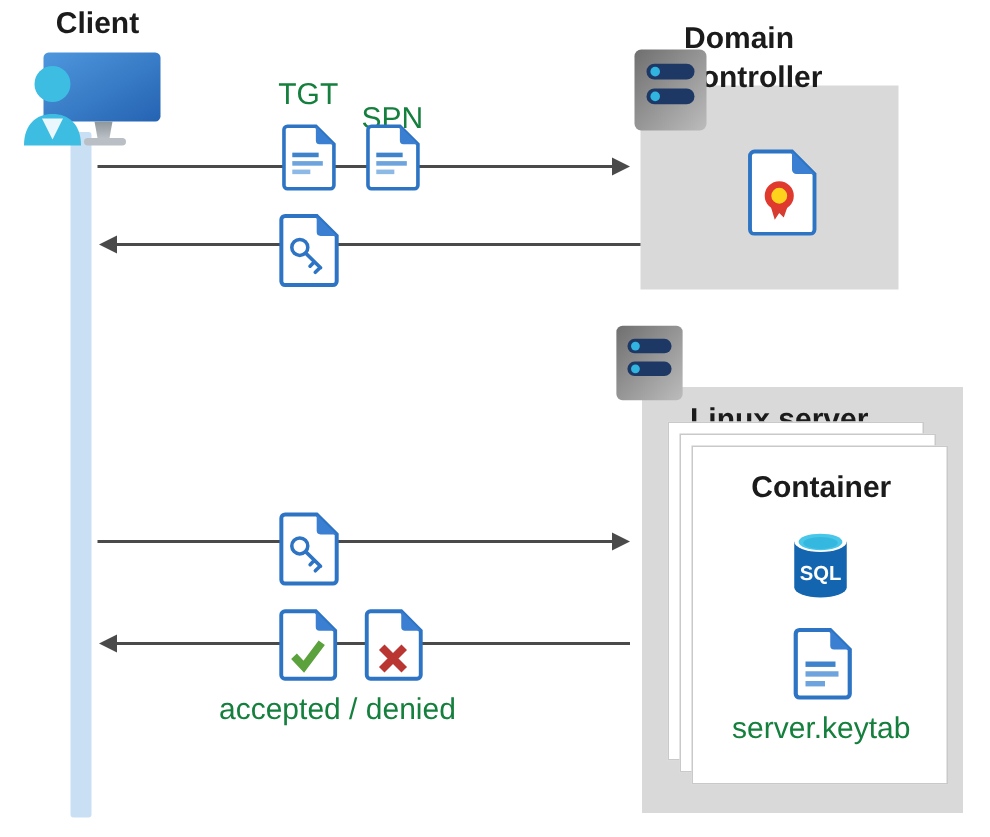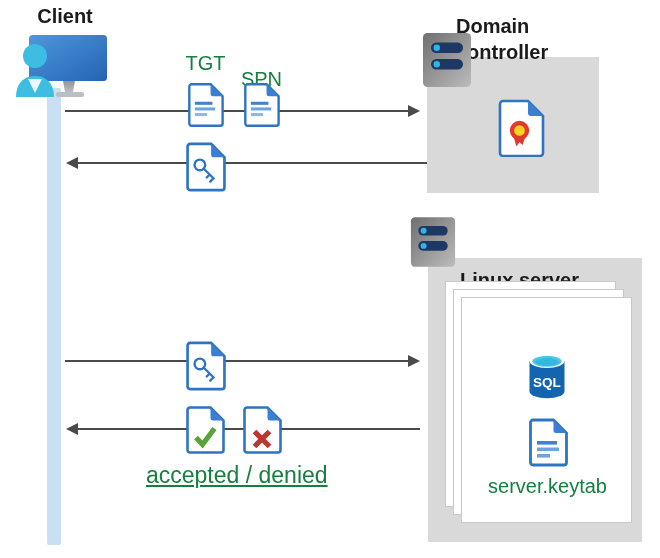--- a/index.html
+++ b/index.html
@@ -134,21 +134,21 @@
   </svg>
 
   
   <svg class="icon" style="left:242px; top:406px;" width="40" height="48" viewBox="0 0 40 48">
     <path d="M5 1.5 H25.5 L38.5 14.5 V44 a2.5 2.5 0 0 1 -2.5 2.5 H5 A2.5 2.5 0 0 1 2.5 44 V4 A2.5 2.5 0 0 1 5 1.5 Z" fill="#ffffff" stroke="#2e74c4" stroke-width="2.6"></path>
     <path d="M25.5 1.5 V12 a2.5 2.5 0 0 0 2.5 2.5 H38.5 Z" fill="#3a7fd1"></path>
     <path d="M12.5 25.5 L27.5 40.5 M27.5 25.5 L12.5 40.5" stroke="#b93632" stroke-width="5.2"></path>
   </svg>
 
   
-  <div class="abs plain" style="left:146px; top:462px; font-size:23px;text-decoration:underline;">accepted / denied</div>
+  <div class="abs plain" style="left:146px; top:462px; font-size:20px;">accepted / denied</div>
 
   
   <div class="abs graybox" style="left:427px; top:57px; width:172px; height:136px;">
     <svg class="icon" style="left:70px; top:42px; position:absolute;" width="48" height="58" viewBox="0 0 48 58">
       <path d="M6 2 H31 L46 17 V54 a3 3 0 0 1 -3 3 H6 a3 3 0 0 1 -3 -3 V5 a3 3 0 0 1 3 -3 Z" fill="#ffffff" stroke="#2e74c4" stroke-width="2.6"></path>
       <path d="M31 2 V14 a3 3 0 0 0 3 3 H46 Z" fill="#3a7fd1"></path>
       <path d="M16 36 L19.5 47.5 L22.5 43 L25.5 46 L29 36 Z" fill="#d63c31"></path>
       <circle cx="22.5" cy="31.5" r="7.5" fill="#ffd21c" stroke="#e0392e" stroke-width="4.4"></circle>
     </svg>
   </div>
@@ -170,20 +170,21 @@
     <circle cx="14.8" cy="15.75" r="3.2" fill="#32b4e0"></circle>
     <rect x="9" y="27" width="32" height="10.5" rx="5.25" fill="#1e3866"></rect>
     <circle cx="14.8" cy="32.25" r="3.2" fill="#32b4e0"></circle>
   </svg>
   <div class="abs heading" style="left:460px; top:223px;margin-top:44px;">Linux server</div>
 
   
   <div class="page" style="left:445px; top:281px;"></div>
   <div class="page" style="left:453px; top:289px;"></div>
   <div class="page page-front" style="left:461px; top:297px;">
+    <div class="abs heading center" style="left:0; top:14px; width:171px;">Container</div>
 
     <svg class="icon" style="left:66px; top:55px; position:absolute;" width="38" height="46" viewBox="0 0 38 46">
       <path d="M1.5 8 V38.5 a17.5 6.8 0 0 0 35 0 V8 Z" fill="#1365af"></path>
       <ellipse cx="19" cy="8" rx="17.5" ry="7" fill="#ffffff"></ellipse>
       <ellipse cx="19" cy="8.3" rx="14.6" ry="5.5" fill="#49c7e9"></ellipse>
       <ellipse cx="19" cy="9" rx="11.5" ry="4" fill="#35b8e0"></ellipse>
       <text x="19" y="33.5" text-anchor="middle" font-size="13.5" font-weight="bold" fill="#ffffff">SQL</text>
     </svg>
 
     <svg class="icon" style="left:66px; top:120px; position:absolute;" width="40" height="49" viewBox="0 0 40 48">

